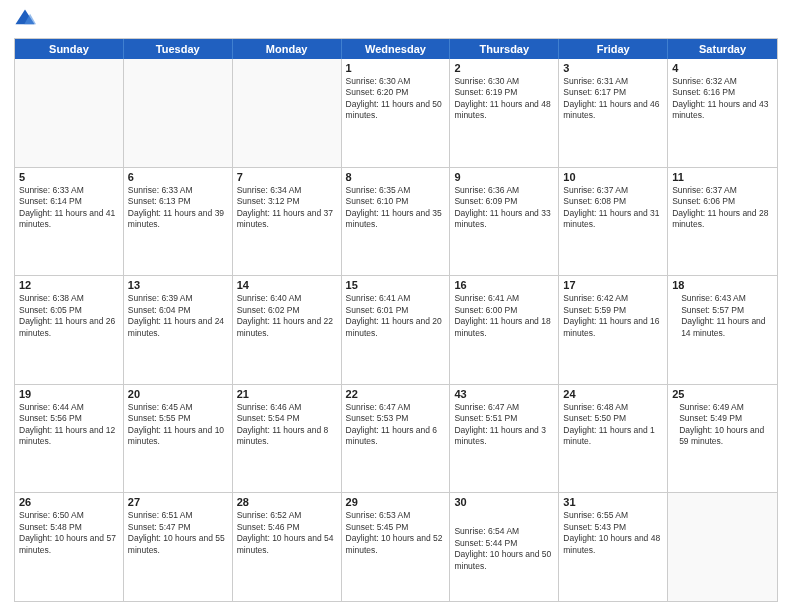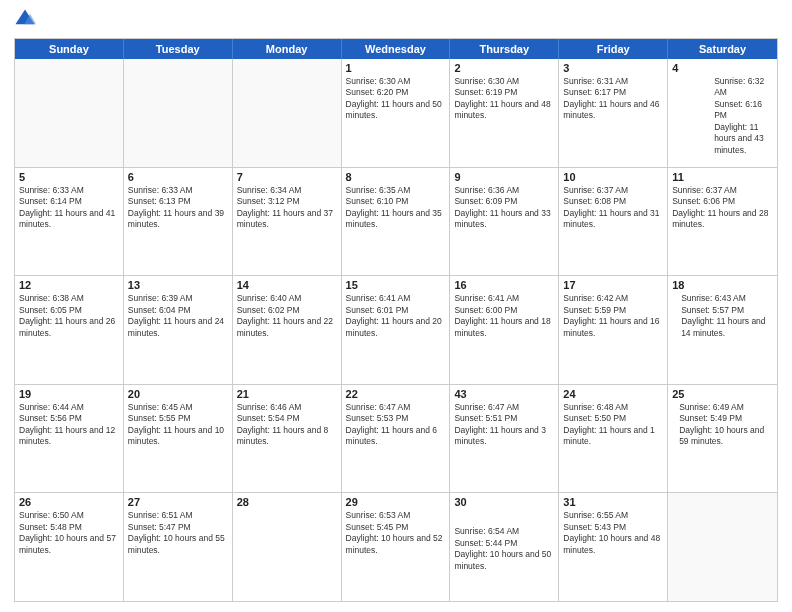--- a/index.html
+++ b/index.html
@@ -149,21 +149,21 @@
 Daylight: 11 hours and 48 minutes.</div>
           </div>
           <div class="cal-cell">
             <div class="day-number">3</div>
             <div class="cell-text" style="white-space: pre-line;">Sunrise: 6:31 AM
 Sunset: 6:17 PM
 Daylight: 11 hours and 46 minutes.</div>
           </div>
           <div class="cal-cell">
             <div class="day-number">4</div>
-            <div class="cell-text" style="white-space: pre-line; margin-left: 42px;">Sunrise: 6:32 AM
+            <div class="cell-text" style="white-space: pre-line;">Sunrise: 6:32 AM
 Sunset: 6:16 PM
 Daylight: 11 hours and 43 minutes.</div>
           </div>
         </div>
         <div class="cal-row">
           <div class="cal-cell">
             <div class="day-number">5</div>
             <div class="cell-text" style="white-space: pre-line;">Sunrise: 6:33 AM
 Sunset: 6:14 PM
 Daylight: 11 hours and 41 minutes.</div>
@@ -301,20 +301,23 @@
 Daylight: 10 hours and 57 minutes.</div>
           </div>
           <div class="cal-cell">
             <div class="day-number">27</div>
             <div class="cell-text" style="white-space: pre-line;">Sunrise: 6:51 AM
 Sunset: 5:47 PM
 Daylight: 10 hours and 55 minutes.</div>
           </div>
           <div class="cal-cell">
             <div class="day-number">28</div>
+            <div class="cell-text" style="white-space: pre-line;">Sunrise: 6:52 AM
+Sunset: 5:46 PM
+Daylight: 10 hours and 54 minutes.</div>
           </div>
           <div class="cal-cell">
             <div class="day-number">29</div>
             <div class="cell-text" style="white-space: pre-line;">Sunrise: 6:53 AM
 Sunset: 5:45 PM
 Daylight: 10 hours and 52 minutes.</div>
           </div>
           <div class="cal-cell">
             <div class="day-number">30</div>
             <div class="cell-text" style="white-space: pre-line; margin-top: 18px;">Sunrise: 6:54 AM

